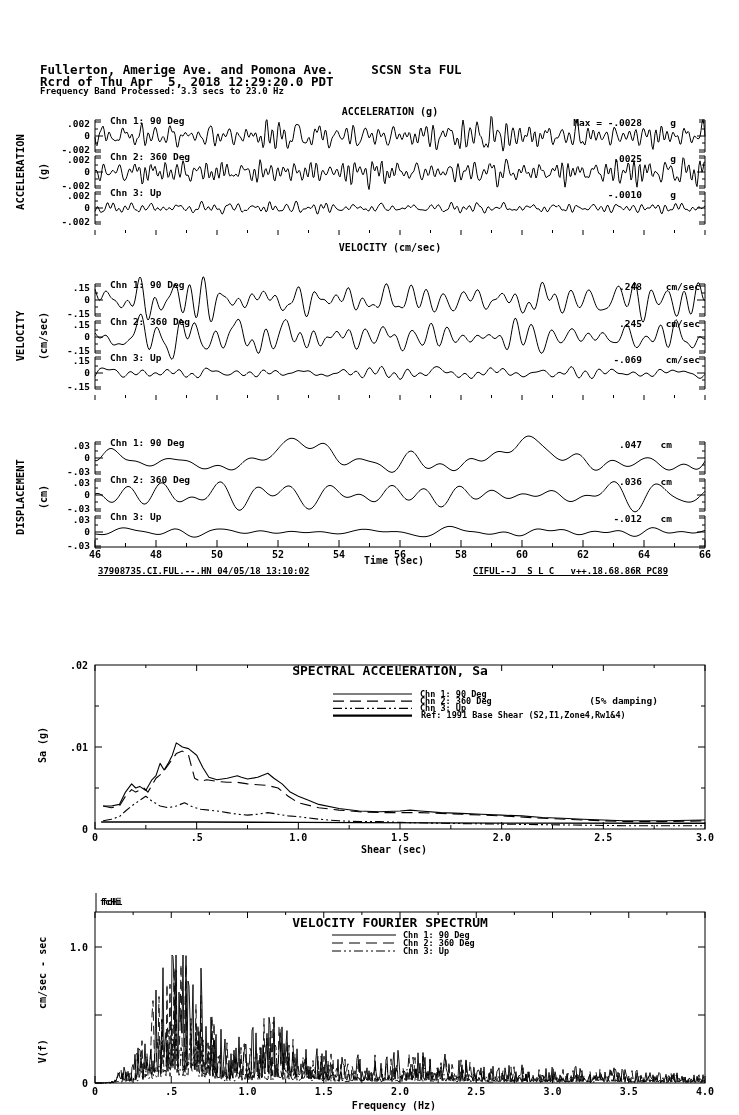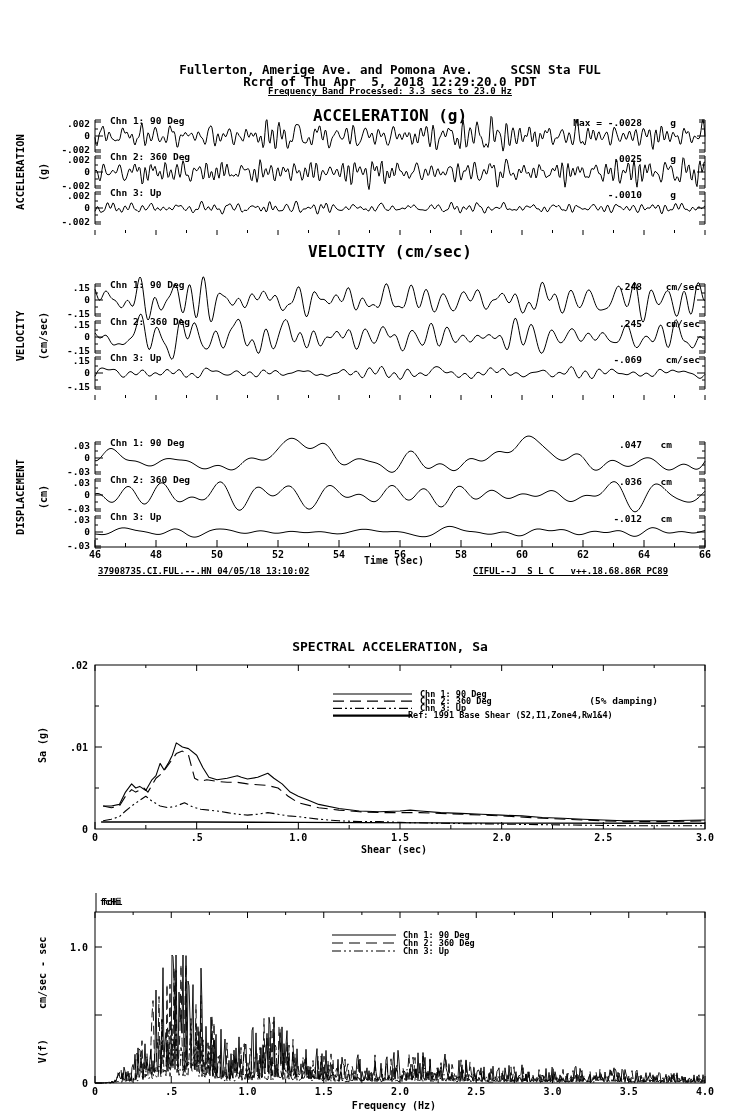--- a/index.html
+++ b/index.html
@@ -1,24 +1,24 @@
 <!DOCTYPE html>
 <html><head>
 <meta charset="utf-8">
 <style>
   html,body{margin:0;padding:0;background:#ffffff;}
   body{width:739px;height:1115px;position:relative;color:#000;
        font-family:"DejaVu Sans Mono",monospace;font-weight:700;}
   #page{position:absolute;inset:0;overflow:hidden;}
   svg{position:absolute;left:0;top:0;}
-  .hdr{position:absolute;left:40px;top:64px;width:700px;text-align:center;}
+  .hdr{position:absolute;left:40px;top:64px;width:700px;text-align:left;}
   .h1{font-size:12.5px;line-height:11.5px;white-space:pre;}
-  .h3{font-size:9px;line-height:9.5px;white-space:pre;text-decoration:underline;}
-  .ctitle{position:absolute;left:40px;width:700px;text-align:center;font-size:16px;white-space:pre;}
-  .ctitle.big{font-size:13px;}
+  .h3{font-size:9px;line-height:9.5px;white-space:pre;}
+  .ctitle{position:absolute;left:40px;width:700px;text-align:center;font-size:10px;white-space:pre;}
+  .ctitle.big{font-size:13px;margin-top:24px;}
   .vlabel{position:absolute;transform:translate(-50%,-50%) rotate(-90deg);white-space:pre;font-size:10.5px;}
   .vlabel.sm{font-size:10px;}
   .leglabel{position:absolute;font-size:8.5px;white-space:pre;line-height:8.5px;}
   .xlabel{position:absolute;left:44px;width:700px;text-align:center;font-size:10px;white-space:pre;}
   .fnote{position:absolute;font-size:9px;white-space:pre;text-decoration:underline;}
   .fc{position:absolute;font-size:8.5px;white-space:pre;}
   .damping{position:absolute;left:40px;width:618px;text-align:right;font-size:9.5px;white-space:pre;margin-top:24px;}
 </style>
 </head>
 <body>
@@ -420,20 +420,21 @@
 
   <div class="hdr">
     <div class="h1">Fullerton, Amerige Ave. and Pomona Ave.     SCSN Sta FUL</div>
     <div class="h1">Rcrd of Thu Apr  5, 2018 12:29:20.0 PDT</div>
     <div class="h3">Frequency Band Processed: 3.3 secs to 23.0 Hz</div>
   </div>
 
   <span class="ctitle" style="top:106px">ACCELERATION (g)</span>
   <span class="ctitle" style="top:242px">VELOCITY (cm/sec)</span>
   <span class="ctitle big" style="top:639px">SPECTRAL ACCELERATION, Sa</span>
+  <span class="ctitle big" style="top:891px">VELOCITY FOURIER SPECTRUM</span>
 
   <span class="vlabel" style="left:20px;top:172px">ACCELERATION</span>
   <span class="vlabel sm" style="left:43px;top:172px">(g)</span>
   <span class="vlabel" style="left:20px;top:336px">VELOCITY</span>
   <span class="vlabel sm" style="left:43px;top:336px">(cm/sec)</span>
   <span class="vlabel" style="left:20px;top:497px">DISPLACEMENT</span>
   <span class="vlabel sm" style="left:43px;top:497px">(cm)</span>
   <span class="vlabel sm" style="left:42px;top:745px">Sa (g)</span>
   <span class="vlabel sm" style="left:42px;top:1000px">V(f)     cm/sec - sec</span>
 
@@ -442,21 +443,21 @@
   <span class="xlabel" style="top:1100px">Frequency (Hz)</span>
 
   <span class="fnote" style="left:98px;top:566px">37908735.CI.FUL.--.HN 04/05/18 13:10:02</span>
   <span class="fnote" style="left:473px;top:566px">CIFUL--J  S_L_C_  v++.18.68.86R PC89</span>
 
   <span class="damping" style="top:671px">(5% damping)</span>
 
   <span class="leglabel" style="left:420px;top:690px">Chn 1: 90 Deg</span>
   <span class="leglabel" style="left:420px;top:697px">Chn 2: 360 Deg</span>
   <span class="leglabel" style="left:420px;top:704px">Chn 3: Up</span>
-  <span class="leglabel" style="left:408px;top:711px">Ref: 1991 Base Shear (S2,I1,Zone4,Rw1&amp;4)</span>
+  <span class="leglabel" style="left:421px;top:711px">Ref: 1991 Base Shear (S2,I1,Zone4,Rw1&amp;4)</span>
 
   <span class="leglabel" style="left:403px;top:931px">Chn 1: 90 Deg</span>
   <span class="leglabel" style="left:403px;top:939px">Chn 2: 360 Deg</span>
   <span class="leglabel" style="left:403px;top:947px">Chn 3: Up</span>
 
   <span class="fc" style="left:100px;top:897px">fcHi</span>
   <span class="fc" style="left:102px;top:897px">fcHi</span>
 
 </div>
 

